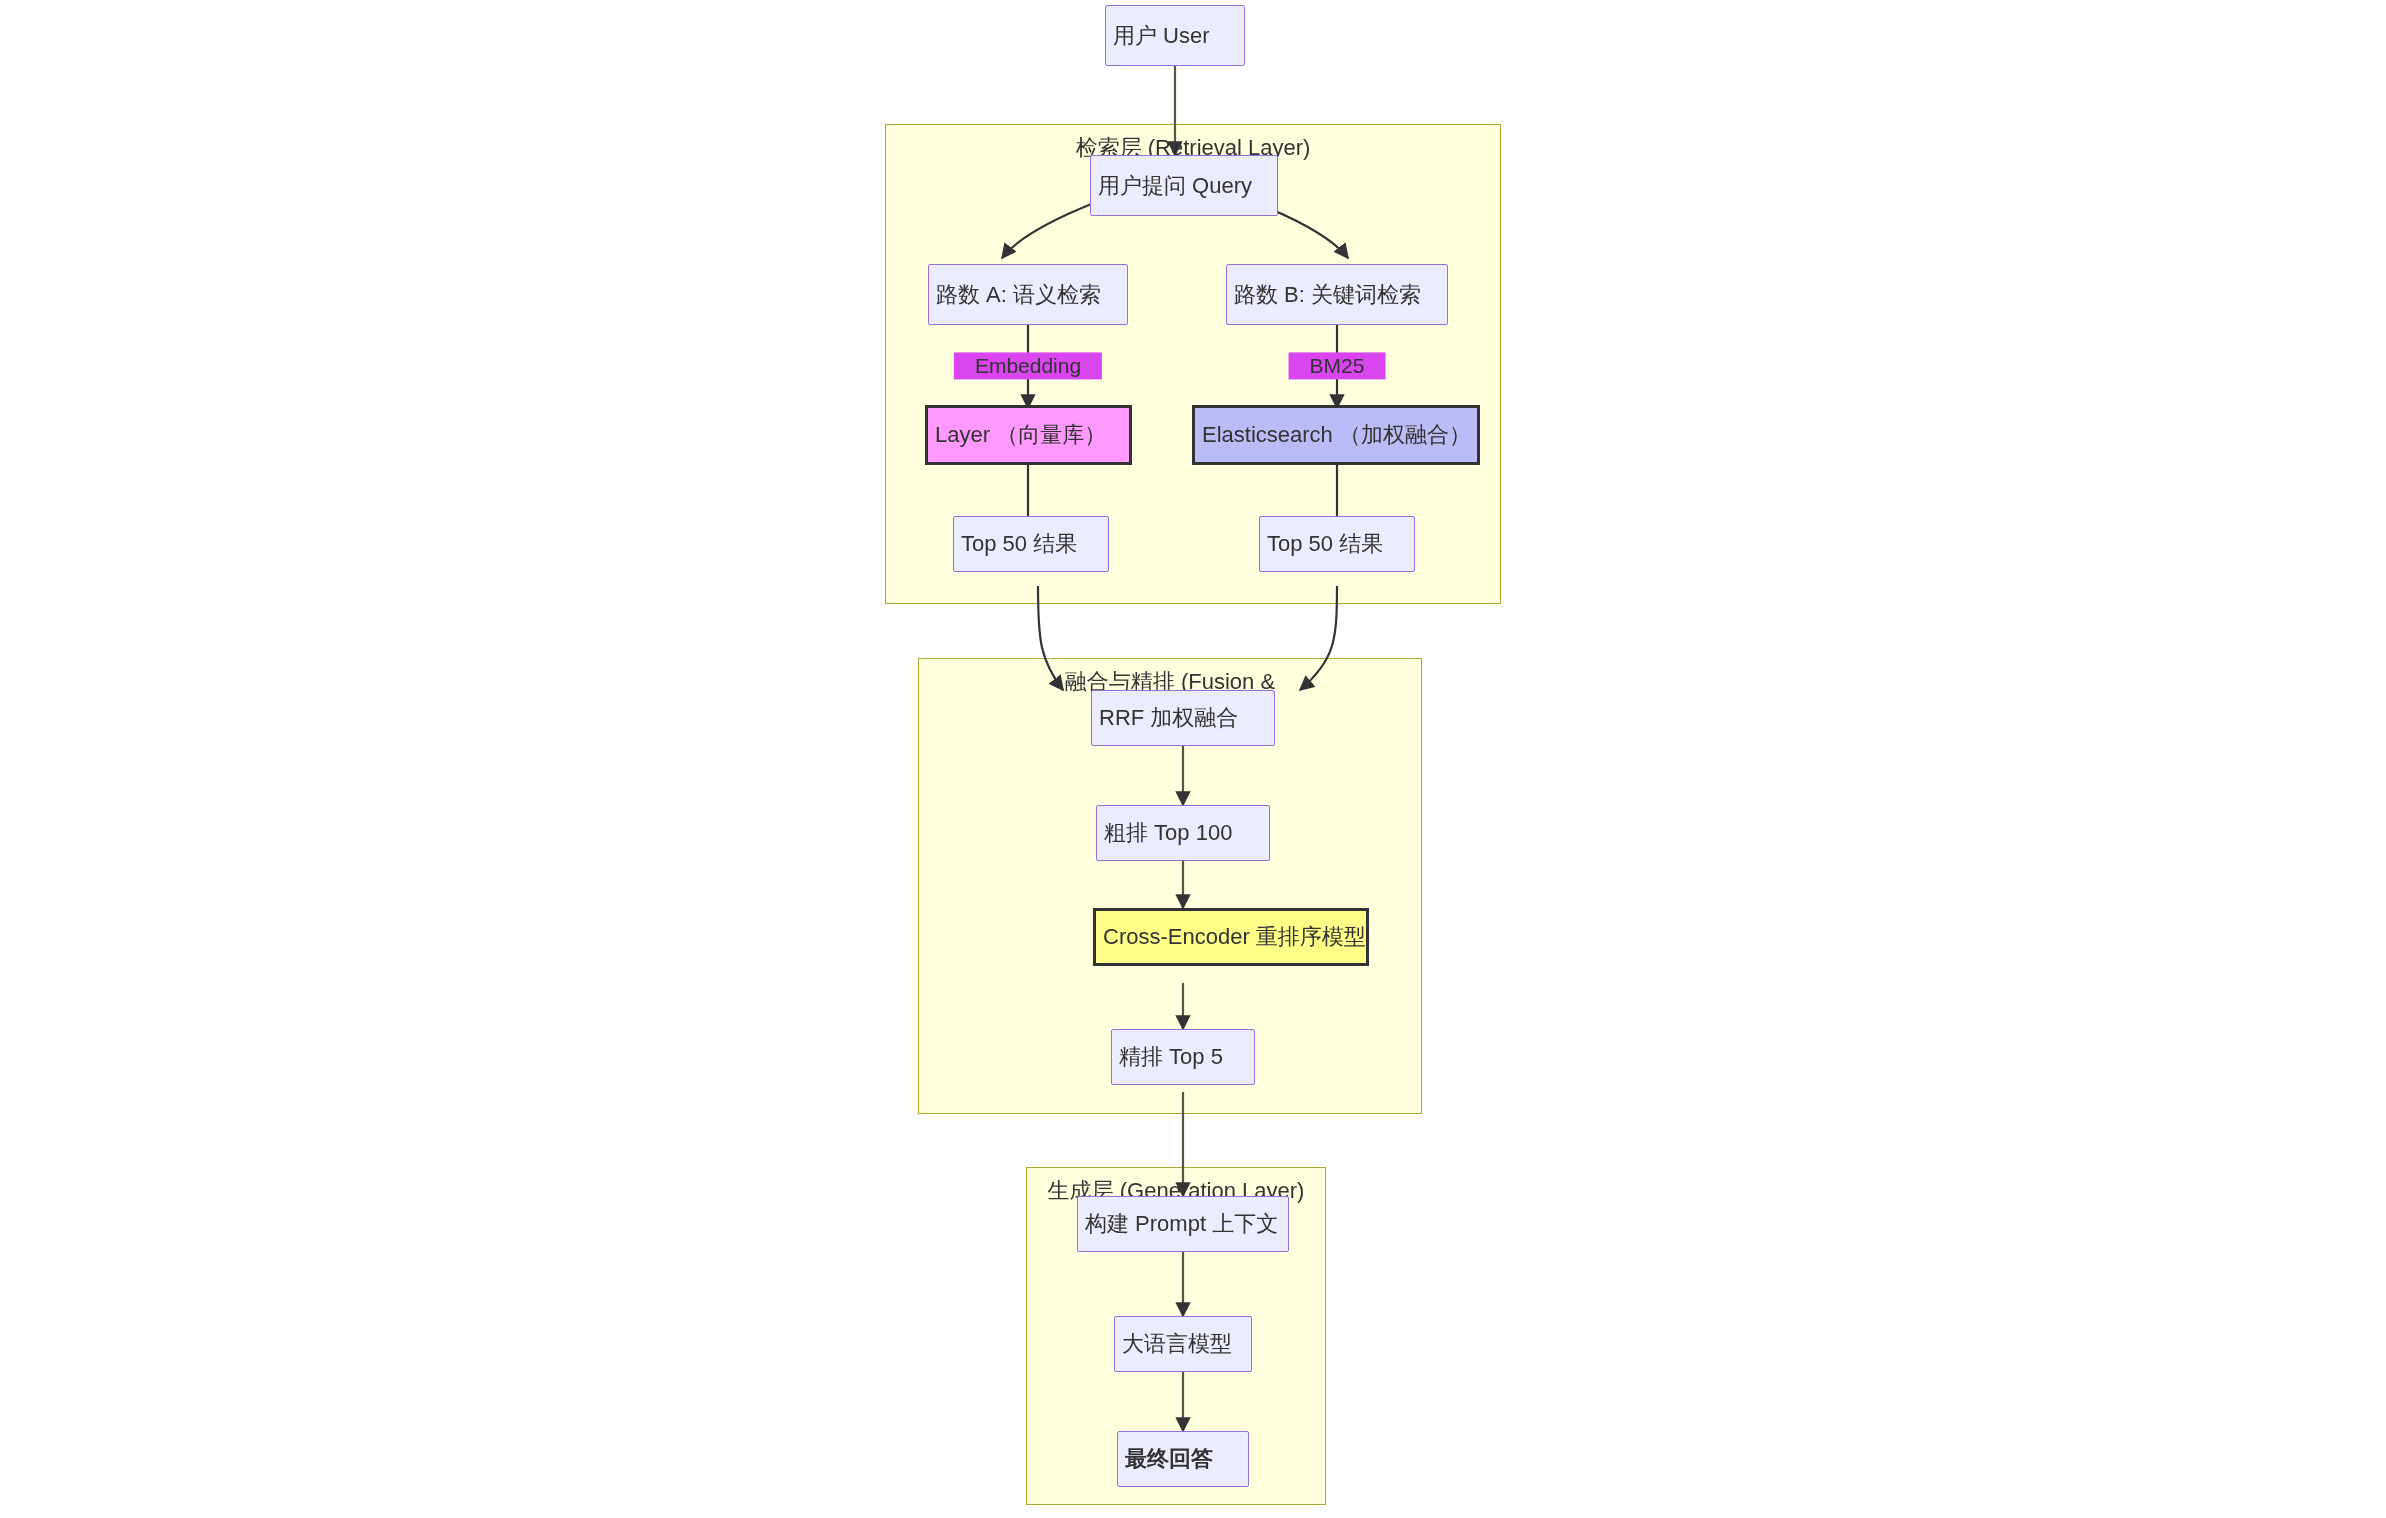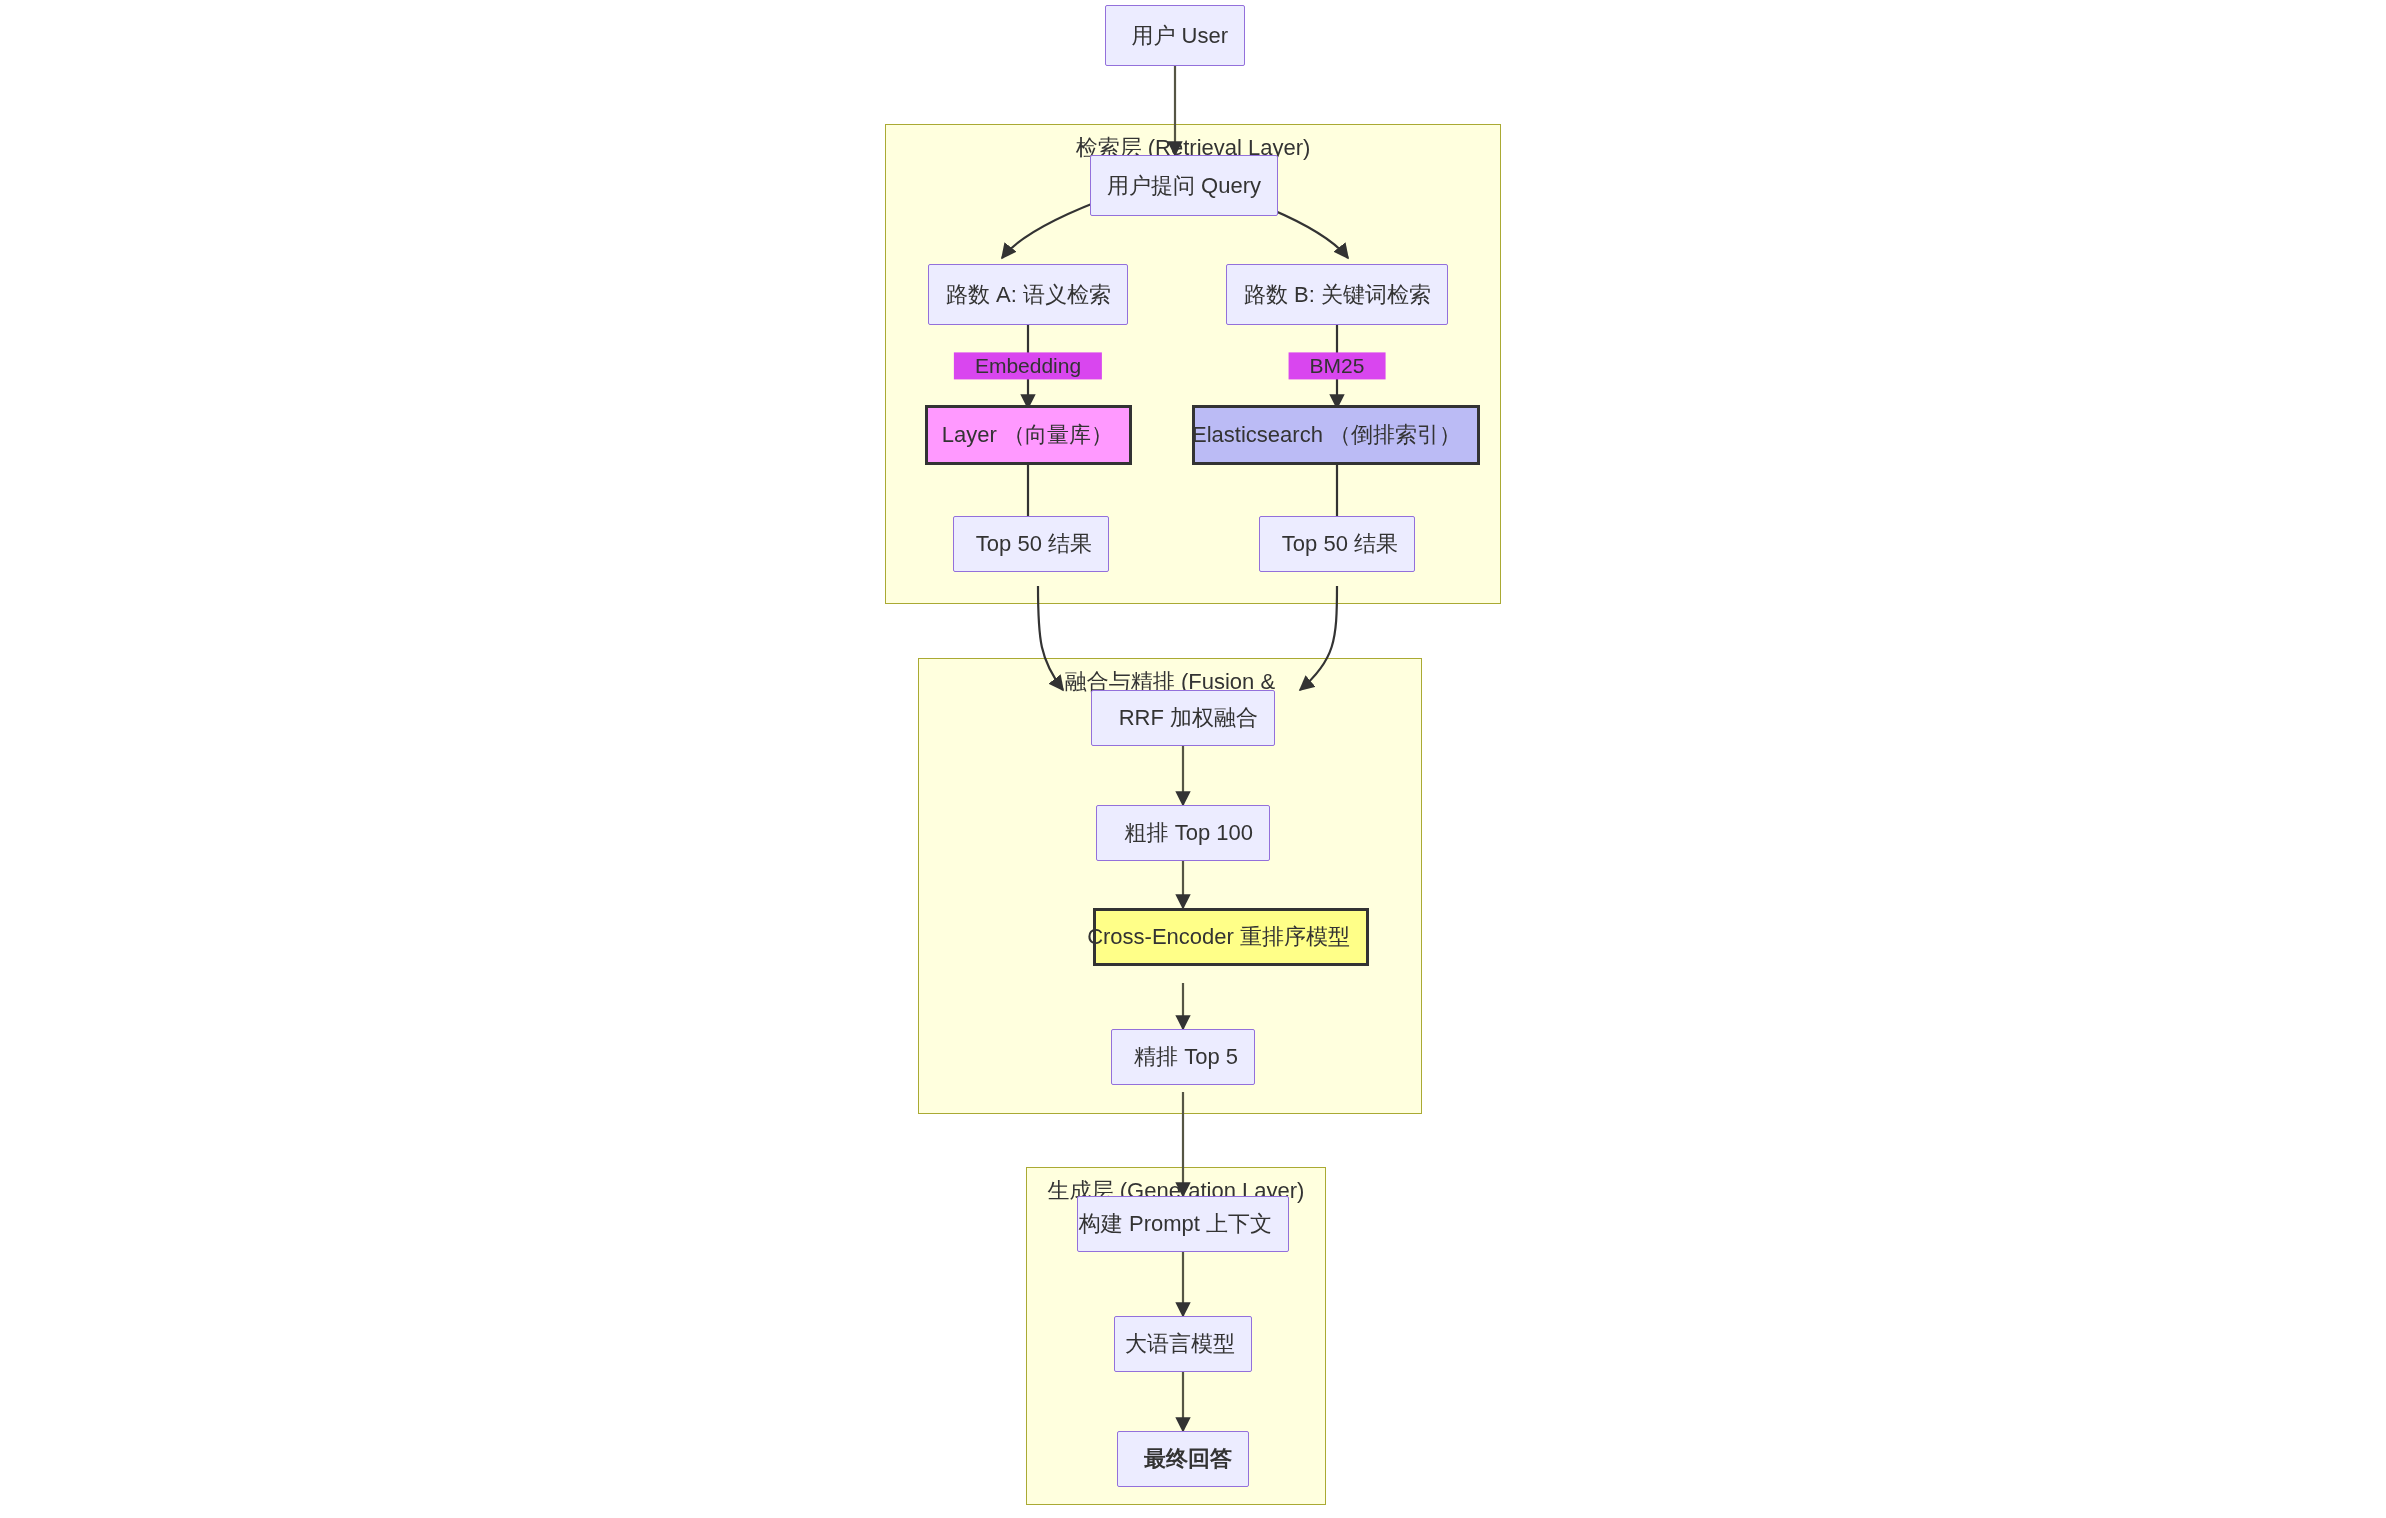--- a/index.html
+++ b/index.html
@@ -44,26 +44,26 @@
     overflow: hidden;
   }
   .node {
     position: absolute;
     box-sizing: border-box;
     background: #ececff;
     border: 1px solid #9370db;
     border-radius: 2px;
     display: flex;
     align-items: center;
-    justify-content: flex-end;
+    justify-content: flex-start;
     font-size: 22px;
     color: #333333;
     text-align: center;
     white-space: nowrap;
-    padding: 0 16px;
+    padding: 0 7px;
   }
   .node.milvus {
     background: #ff99ff;
     border: 3px solid #333333;
     border-radius: 0;
   }
   .node.es {
     background: #bbbbf5;
     border: 3px solid #333333;
     border-radius: 0;
@@ -154,21 +154,21 @@
 
   <div class="node" style="left:1226px; top:264px; width:222px; height:61px;">
     <span>路数 B: 关键词检索</span>
   </div>
 
   <div class="node milvus" style="left:925px; top:405px; width:207px; height:60px;">
     <span>Layer （向量库）</span>
   </div>
 
   <div class="node es" style="left:1192px; top:405px; width:288px; height:60px;">
-    <span>Elasticsearch （倒排索引）</span>
+    <span>Elasticsearch （加权融合）</span>
   </div>
 
   <div class="node" style="left:953px; top:516px; width:156px; height:56px;">
     <span>Top 50 结果</span>
   </div>
 
   <div class="node" style="left:1259px; top:516px; width:156px; height:56px;">
     <span>Top 50 结果</span>
   </div>
 

